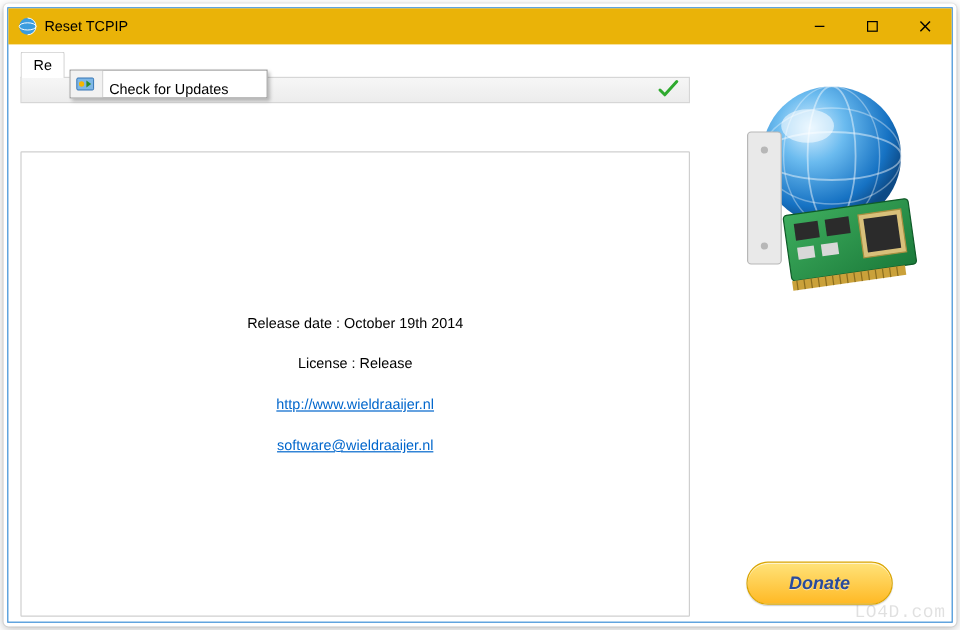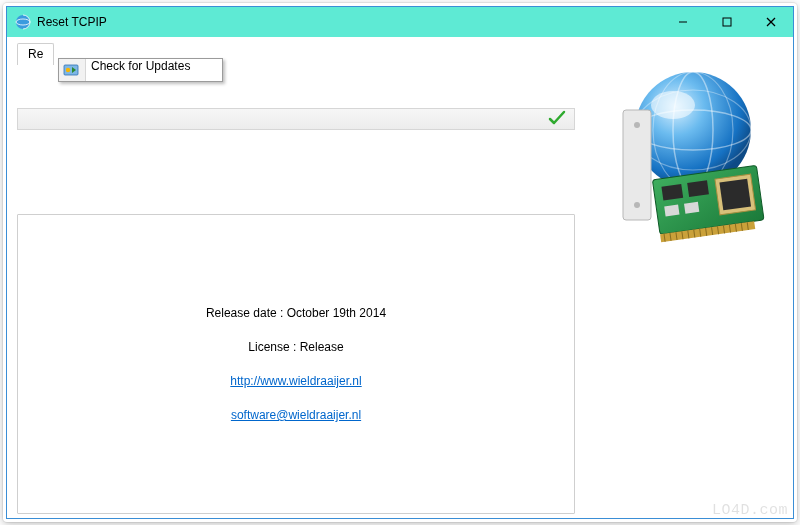--- a/index.html
+++ b/index.html
@@ -3,41 +3,41 @@
 <meta charset="utf-8">
 <style>
 * { box-sizing: border-box; margin: 0; padding: 0; }
 body { width: 800px; height: 525px; font-family: "Segoe UI", Tahoma, sans-serif; font-size: 12px; background: #fff; overflow: hidden; position: relative; }
 
 
 .outer-frame { position: absolute; inset: 3px; background: #fff; box-shadow: 0 0 0 1px rgba(0,0,0,.06), 0 2px 8px rgba(0,0,0,.25); border-radius: 4px; overflow: hidden; }
 
 
 .window { position:absolute; inset: 3px; border: 1px solid #3a8ed6; background: #fff; display: flex; flex-direction: column; }
-.title-bar { height: 30px; display: flex; align-items: center; padding-left: 8px; color: #000; font-size: 12px; background: #5eead4; }
+.title-bar { height: 30px; display: flex; align-items: center; padding-left: 8px; color: #000; font-size: 12px; background: #eab308; }
 .title-bar .app-icon { width: 16px; height: 16px; margin-right: 6px; }
 .title-bar .title { flex: 1; }
 .win-controls { display: flex; }
 .win-btn { width: 44px; height: 30px; display: flex; align-items: center; justify-content: center; cursor: pointer; }
 
 
 .menu-bar { height: 20px; display: flex; align-items: stretch; padding: 0 2px; font-size: 12px; border-bottom: 1px solid #e6e6e6; }
 .menu-item { padding: 2px 8px; display: flex; align-items: center; cursor: pointer; }
 .menu-item.active { background: #cde8ff; border: 1px solid #99c9ee; padding: 1px 7px; }
 
 
 .dropdown { position: absolute; top: 51px; left: 51px; width: 165px; background: #f2f2f2; border: 1px solid #9b9b9b; box-shadow: 2px 2px 3px rgba(0,0,0,.25); z-index: 10; }
 .dropdown-inner { border-left: 26px solid #f2f2f2; background: #fff; }
 .dd-sep { position: absolute; left: 26px; top: 0; bottom: 0; width: 1px; background: #d7d7d7; }
-.dd-item { position: relative; height: 22px; display: flex; align-items: flex-start; padding-left: 6px; cursor: pointer; font-size: 12px; }
+.dd-item { position: relative; height: 22px; display: flex; align-items: flex-end; padding-left: 6px; cursor: pointer; font-size: 12px; }
 .dd-ico { position: absolute; left: -22px; top: 3px; width: 16px; height: 16px; }
 
 
 .content { flex: 1; display: flex; padding: 6px 10px 4px 10px; gap: 8px; position: relative; }
-.left-col { flex: 1; display: flex; flex-direction: column; gap: 44px; }
+.left-col { flex: 1; display: flex; flex-direction: column; }
 .tabs-strip { height: 22px; position: relative; }
 .hidden-tab { position:absolute; left:0; top:0; height:22px; padding:3px 10px 0; border:1px solid #cfcfcf; border-bottom:none; background:#fff; border-radius:2px 2px 0 0; font-size:12px;}
 .check-strip { height: 22px; background: linear-gradient(#f6f6f6, #ececec); border: 1px solid #d6d6d6; display:flex; align-items:center; justify-content:flex-end; padding-right:8px; margin-top:-1px; }
 .check-strip svg { width:18px; height:18px; }
 
 .tab-label { margin: 4px 0 2px 8px; font-size:12px; }
 .about-panel { flex:1; border:1px solid #cfcfcf; background:#fff; border-radius:1px; display:flex; flex-direction:column; align-items:center; justify-content:center; gap:20px; font-size:12px;margin-top:40px; }
 .about-panel a { color: #0066cc; text-decoration: underline; }
 
 .right-col { width: 200px; display:flex; flex-direction:column; align-items:center; justify-content:space-between; padding-top:12px; }
@@ -169,20 +169,21 @@
                 <line x1="114" y1="163" x2="114" y2="171" stroke="#8a6d1f"></line>
                 <line x1="120" y1="163" x2="120" y2="171" stroke="#8a6d1f"></line>
                 <line x1="126" y1="163" x2="126" y2="171" stroke="#8a6d1f"></line>
                 <line x1="132" y1="163" x2="132" y2="171" stroke="#8a6d1f"></line>
                 <line x1="138" y1="163" x2="138" y2="171" stroke="#8a6d1f"></line>
                 <line x1="144" y1="163" x2="144" y2="171" stroke="#8a6d1f"></line>
                 <line x1="150" y1="163" x2="150" y2="171" stroke="#8a6d1f"></line>
           </g>
         </svg>
       </div>
+      <div class="donate-btn">Donate</div>
     </div>
   </div>
 
 
 </div>
 </div>
 
 <div class="watermark">LO4D.com</div>
 
 </body></html>

